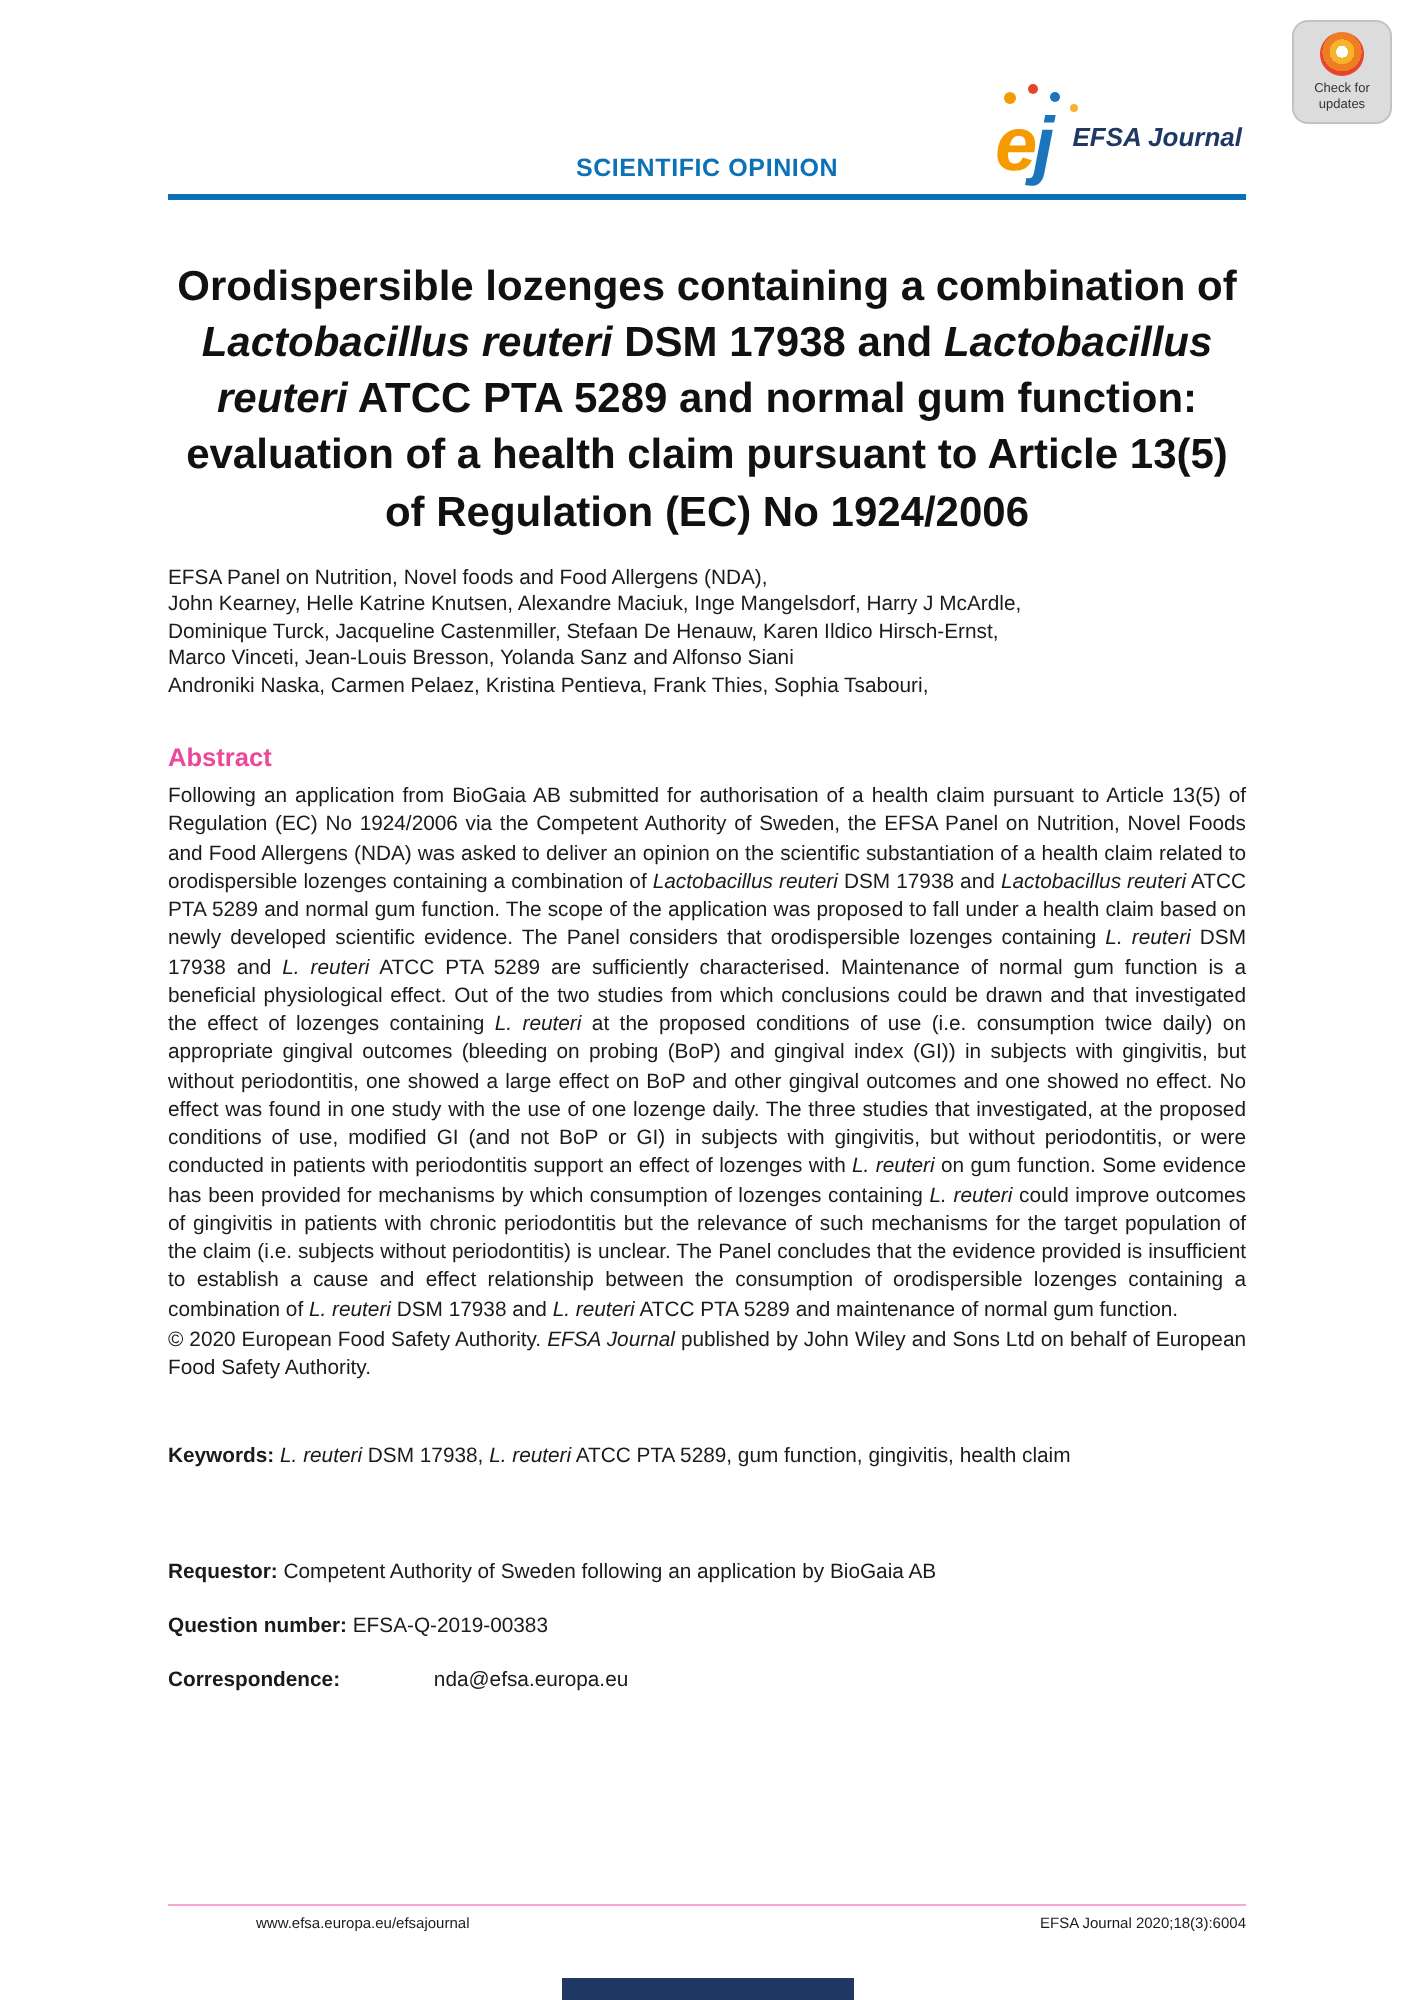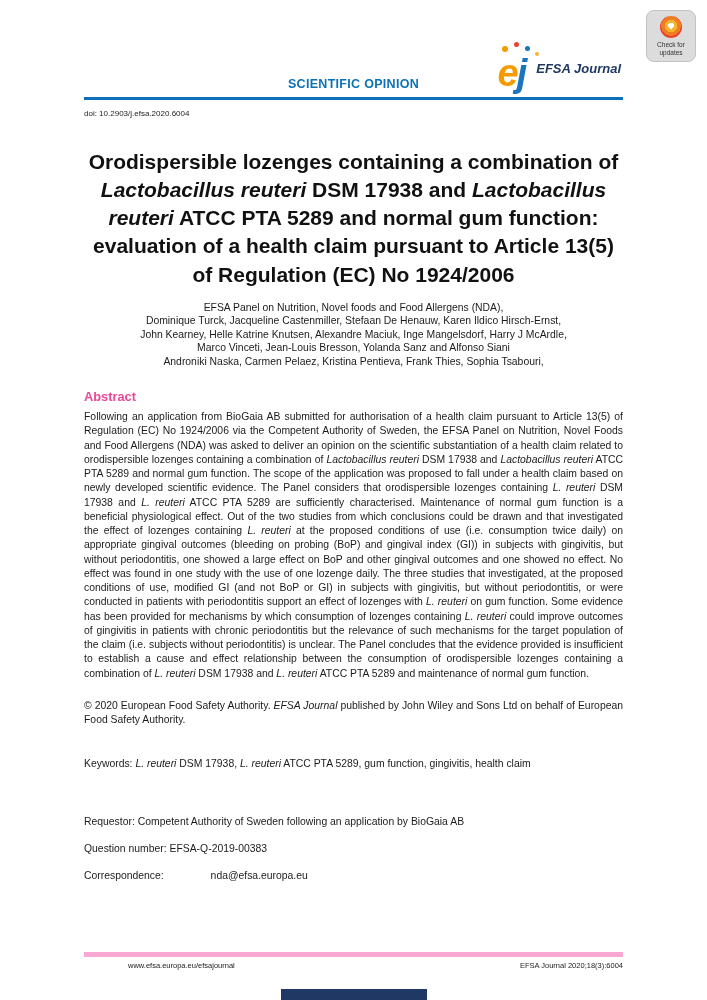--- a/index.html
+++ b/index.html
@@ -80,52 +80,51 @@
   .article-title {
     margin:30px 4px 0 4px;
     text-align:center;
     font-size:21px;
     font-weight:bold;
     line-height:1.34;
     color:#111;
   }
   .authors {
     margin-top:12px;
-    text-align:center;
     font-size:10.4px;
     line-height:1.3;
     color:#1b1b1b;
   }
 
   
   .abstract-heading { margin-top:21px; font-size:12.8px; font-weight:bold; color:#ec4899; }
   .body-text {
     font-size:10.4px;
     line-height:1.37;
     text-align:justify;
     color:#1b1b1b;
   }
   .abstract-body { margin-top:6px; }
-  .copyright { margin-top:18px; }
+  .copyright { margin-top:1px; }
 
   .kv-line { font-size:10.4px; line-height:1.37; color:#1b1b1b; }
   .keywords { margin-top:30px; }
   .requestor { margin-top:43px; }
   .question { margin-top:13px; }
   .correspondence { margin-top:13px; }
-  .kv-label { font-weight:normal; }
+  .kv-label { font-weight:bold; }
   .link-text { color:#1b1b1b; text-decoration:none;padding-left:44px; }
 
   
   .footer {
     position:absolute;
     left:84px;
     right:84px;
     top:952px;
-    border-top:5px solid #f9a8d4;
+    border-top:1px solid #f9a8d4;
     padding-top:4px;
     display:flex;
     justify-content:space-between;
     font-size:7.5px;
     color:#1b1b1b;
   }
   .bottom-bar {
     position:absolute;
     bottom:0;
     left:50%;
@@ -153,28 +152,27 @@
 <div class="check-badge">
   <div class="crossmark-icon"></div>
   <div class="check-text">Check for updates</div>
 </div>
 
 <div class="content">
 
   <div class="section-label">SCIENTIFIC OPINION</div>
   <div class="blue-rule"></div>
 
-  <div class="meta-line doi">doi: 10.2903/j.efsa.2020.6004</div>
 
   <h1 class="article-title">Orodispersible lozenges containing a combination of <i>Lactobacillus reuteri</i> DSM 17938 and <i>Lactobacillus reuteri</i> ATCC PTA 5289 and normal gum function: evaluation of a health claim pursuant to Article 13(5) of Regulation (EC) No 1924/2006</h1>
 
   <div class="authors">
     <div>EFSA Panel on Nutrition, Novel foods and Food Allergens (NDA),</div>
+    <div>John Kearney, Helle Katrine Knutsen, Alexandre Maciuk, Inge Mangelsdorf, Harry J McArdle,</div>
     <div>Dominique Turck,  Jacqueline Castenmiller, Stefaan De Henauw, Karen Ildico Hirsch-Ernst,</div>
-    <div>John Kearney, Helle Katrine Knutsen, Alexandre Maciuk, Inge Mangelsdorf, Harry J McArdle,</div>
     <div>Marco Vinceti, Jean-Louis Bresson, Yolanda Sanz and Alfonso Siani</div>
     <div>Androniki Naska, Carmen Pelaez, Kristina Pentieva, Frank Thies, Sophia Tsabouri,</div>
   </div>
 
   <h2 class="abstract-heading">Abstract</h2>
 
   <p class="body-text abstract-body">Following an application from BioGaia AB submitted for authorisation of a health claim pursuant to Article 13(5) of Regulation (EC) No 1924/2006 via the Competent Authority of Sweden, the EFSA Panel on Nutrition, Novel Foods and Food Allergens (NDA) was asked to deliver an opinion on the scientific substantiation of a health claim related to orodispersible lozenges containing a combination of <i>Lactobacillus reuteri</i> DSM 17938 and <i>Lactobacillus reuteri</i> ATCC PTA 5289 and normal gum function. The scope of the application was proposed to fall under a health claim based on newly developed scientific evidence. The Panel considers that orodispersible lozenges containing <i>L. reuteri</i> DSM 17938 and <i>L. reuteri</i> ATCC PTA 5289 are sufficiently characterised. Maintenance of normal gum function is a beneficial physiological effect. Out of the two studies from which conclusions could be drawn and that investigated the effect of lozenges containing <i>L. reuteri</i> at the proposed conditions of use (i.e. consumption twice daily) on appropriate gingival outcomes (bleeding on probing (BoP) and gingival index (GI)) in subjects with gingivitis, but without periodontitis, one showed a large effect on BoP and other gingival outcomes and one showed no effect. No effect was found in one study with the use of one lozenge daily. The three studies that investigated, at the proposed conditions of use, modified GI (and not BoP or GI) in subjects with gingivitis, but without periodontitis, or were conducted in patients with periodontitis support an effect of lozenges with <i>L. reuteri</i> on gum function. Some evidence has been provided for mechanisms by which consumption of lozenges containing <i>L. reuteri</i> could improve outcomes of gingivitis in patients with chronic periodontitis but the relevance of such mechanisms for the target population of the claim (i.e. subjects without periodontitis) is unclear. The Panel concludes that the evidence provided is insufficient to establish a cause and effect relationship between the consumption of orodispersible lozenges containing a combination of <i>L. reuteri</i> DSM 17938 and <i>L. reuteri</i> ATCC PTA 5289 and maintenance of normal gum function.</p>
 
   <p class="body-text copyright">© 2020 European Food Safety Authority. <i>EFSA Journal</i> published by John Wiley and Sons Ltd on behalf of European Food Safety Authority.</p>
 

